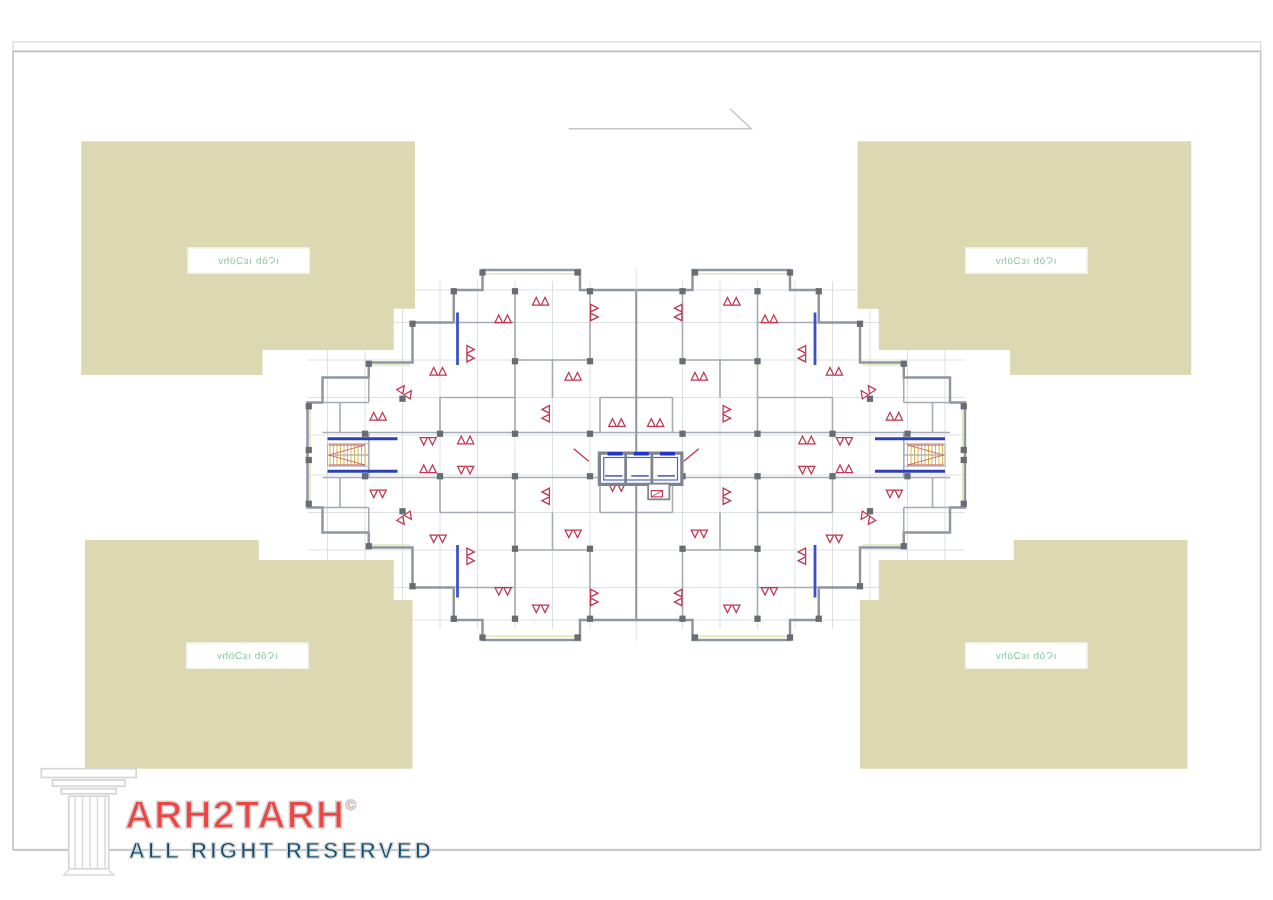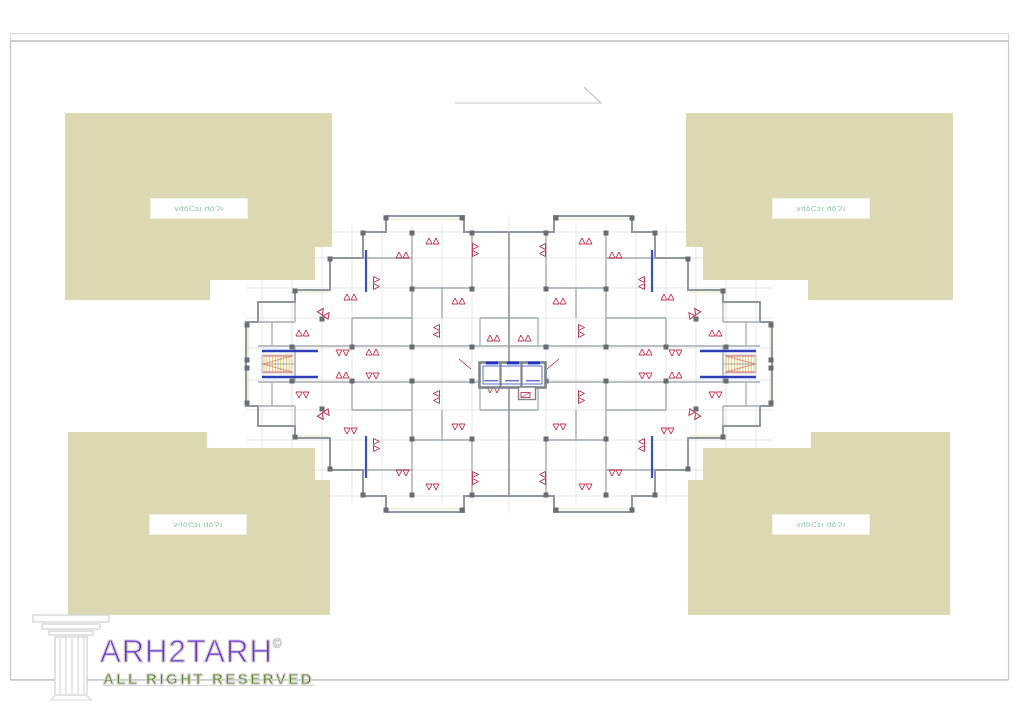--- a/index.html
+++ b/index.html
@@ -5,27 +5,27 @@
   html,body{margin:0;padding:0;background:#ffffff;}
   .page{position:relative;width:1018px;height:720px;background:#ffffff;overflow:hidden;
         font-family:"Liberation Sans",sans-serif;}
   .page svg.main{position:absolute;left:0;top:0;}
   .mask-label{position:absolute;width:96px;height:19px;background:#ffffff;
       border:1px solid #f1f1ea;display:flex;align-items:center;justify-content:center;
       font-size:8px;letter-spacing:.5px;color:#86c79b;overflow:hidden;}
   .mask-label span{display:inline-block;transform:scaleX(-1);white-space:nowrap;}
   .watermark{position:absolute;left:24px;top:608px;width:330px;height:100px;}
   .wm-icon{position:absolute;left:4px;top:2px;}
-  .wm-brand{position:absolute;left:76px;top:26px;font-size:31px;font-weight:normal;
-      letter-spacing:1px;color:#6d28d9;-webkit-text-stroke:1.2px #d2d2d2;
+  .wm-brand{position:absolute;left:76px;top:26px;font-size:31px;font-weight:bold;
+      letter-spacing:1px;color:#ef4444;-webkit-text-stroke:1.2px #d2d2d2;
       text-shadow:0 0 1px #e0e0e0;}
   .wm-copy{font-size:12px;vertical-align:14px;-webkit-text-stroke:.8px #d2d2d2;}
-  .wm-rights{position:absolute;left:79px;top:62px;font-size:15px;font-weight:bold;
-      letter-spacing:2.5px;color:#4d7c0f;-webkit-text-stroke:1px #d6d6d6;
-      text-shadow:0 0 1px #e2e2e2;text-decoration:underline;}
+  .wm-rights{position:absolute;left:79px;top:62px;font-size:18px;font-weight:bold;
+      letter-spacing:2.5px;color:#0c4a6e;-webkit-text-stroke:1px #d6d6d6;
+      text-shadow:0 0 1px #e2e2e2;}
 </style>
 </head>
 <body>
 
 <div class="page">
 
 <svg class="main" width="1018" height="720" viewBox="0 0 1018 720">
 
   <g>
     <rect x="10.5" y="33.5" width="998" height="646" fill="none" stroke="#d9d9d9" stroke-width="1"></rect>

